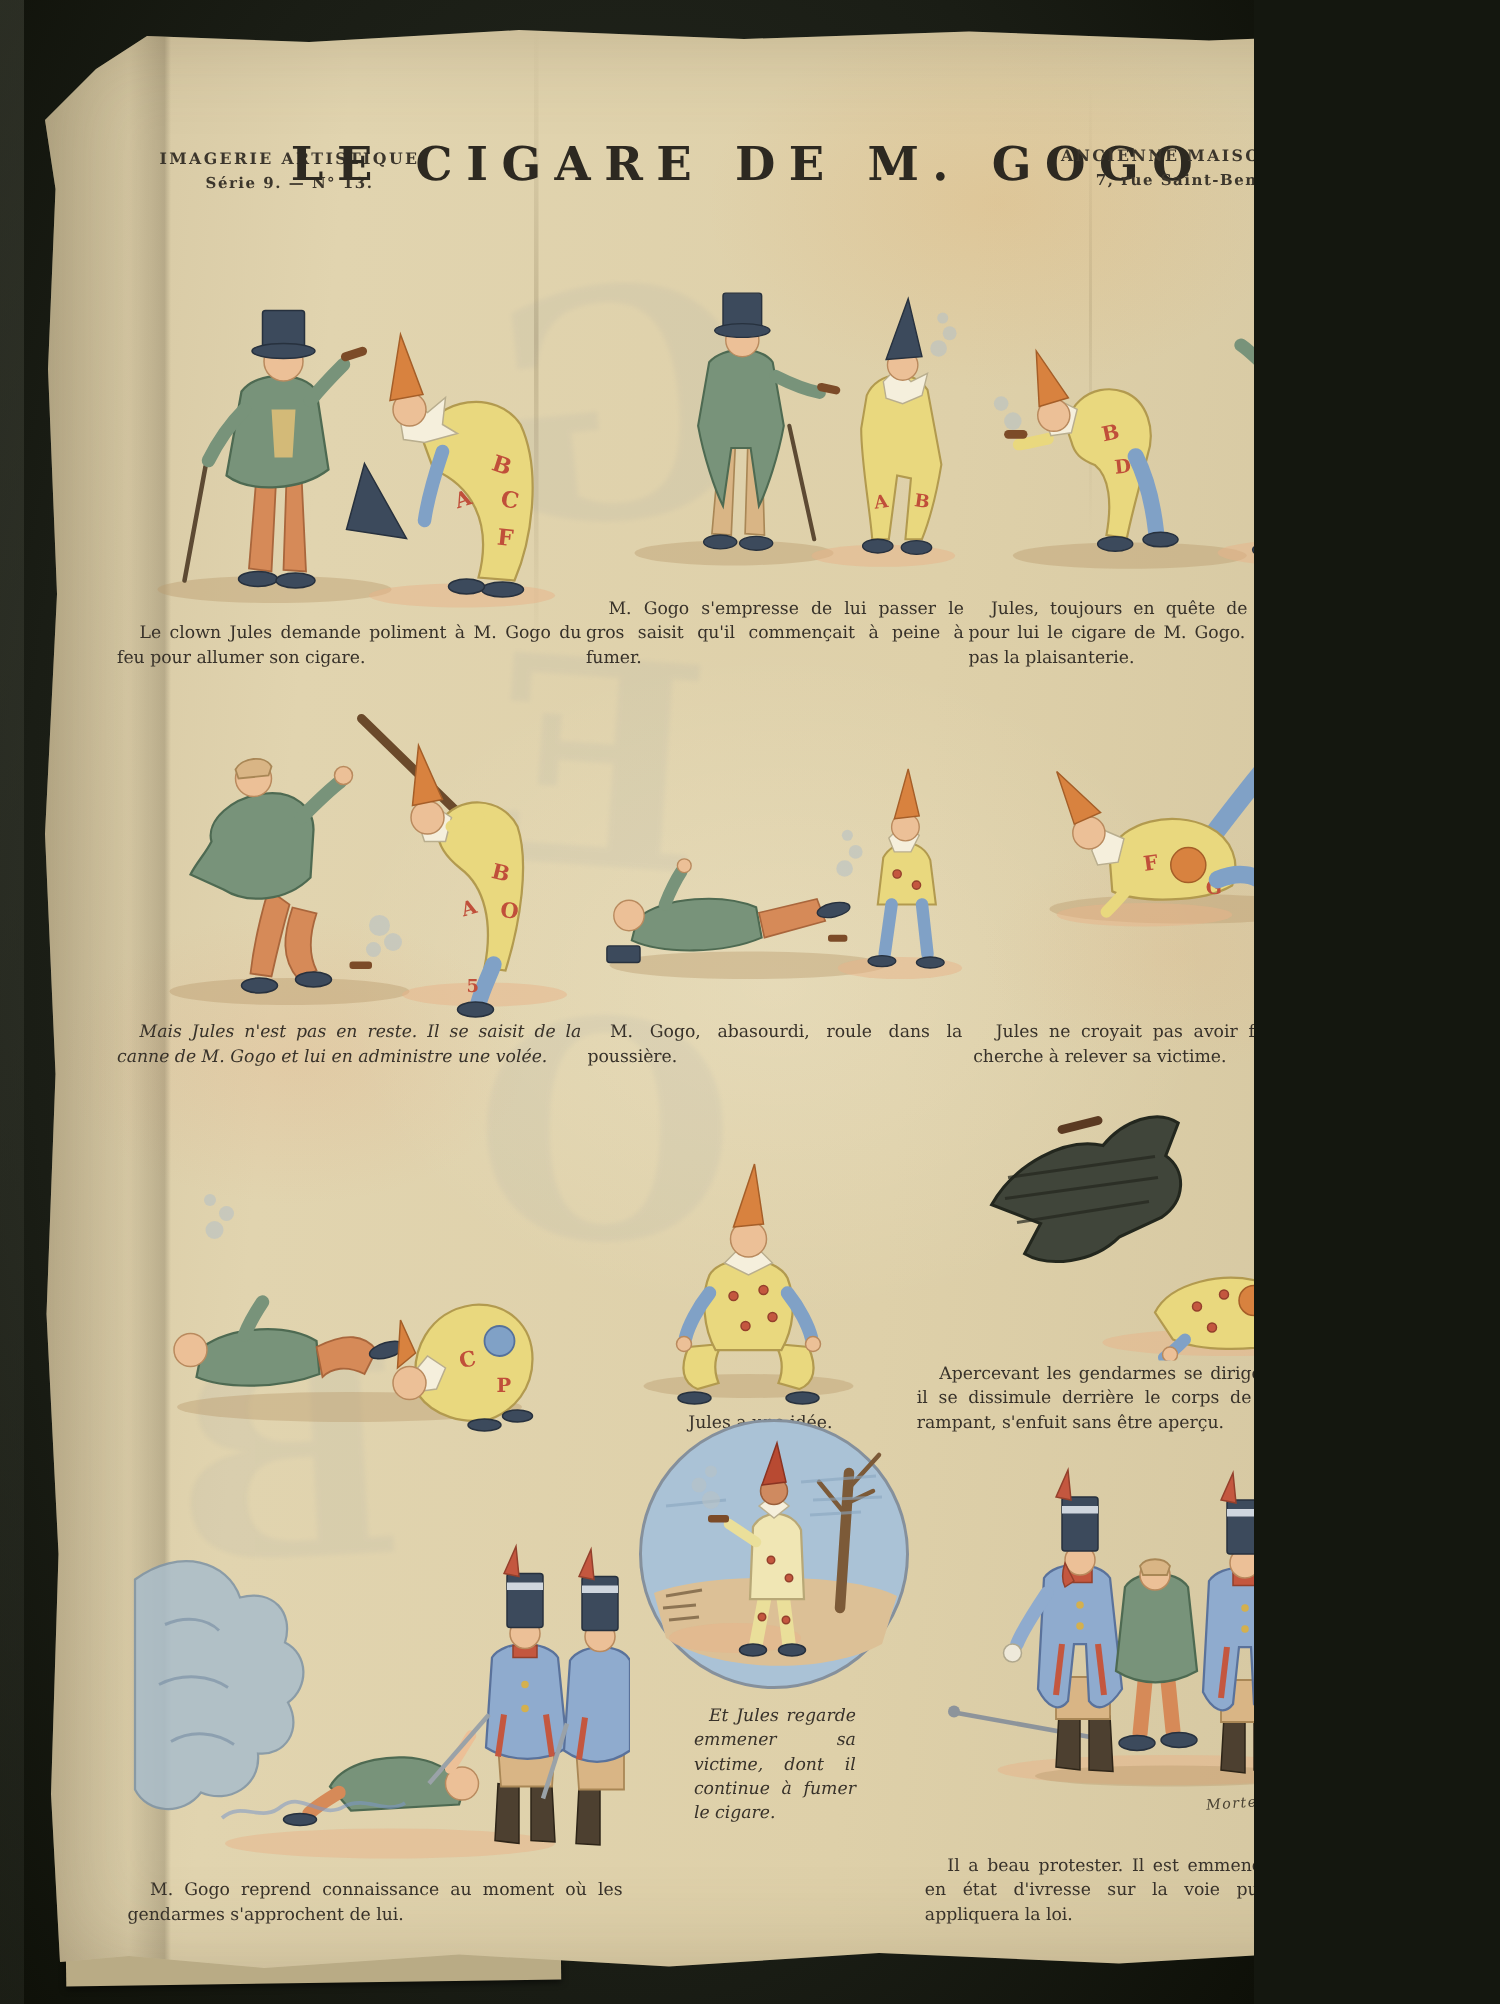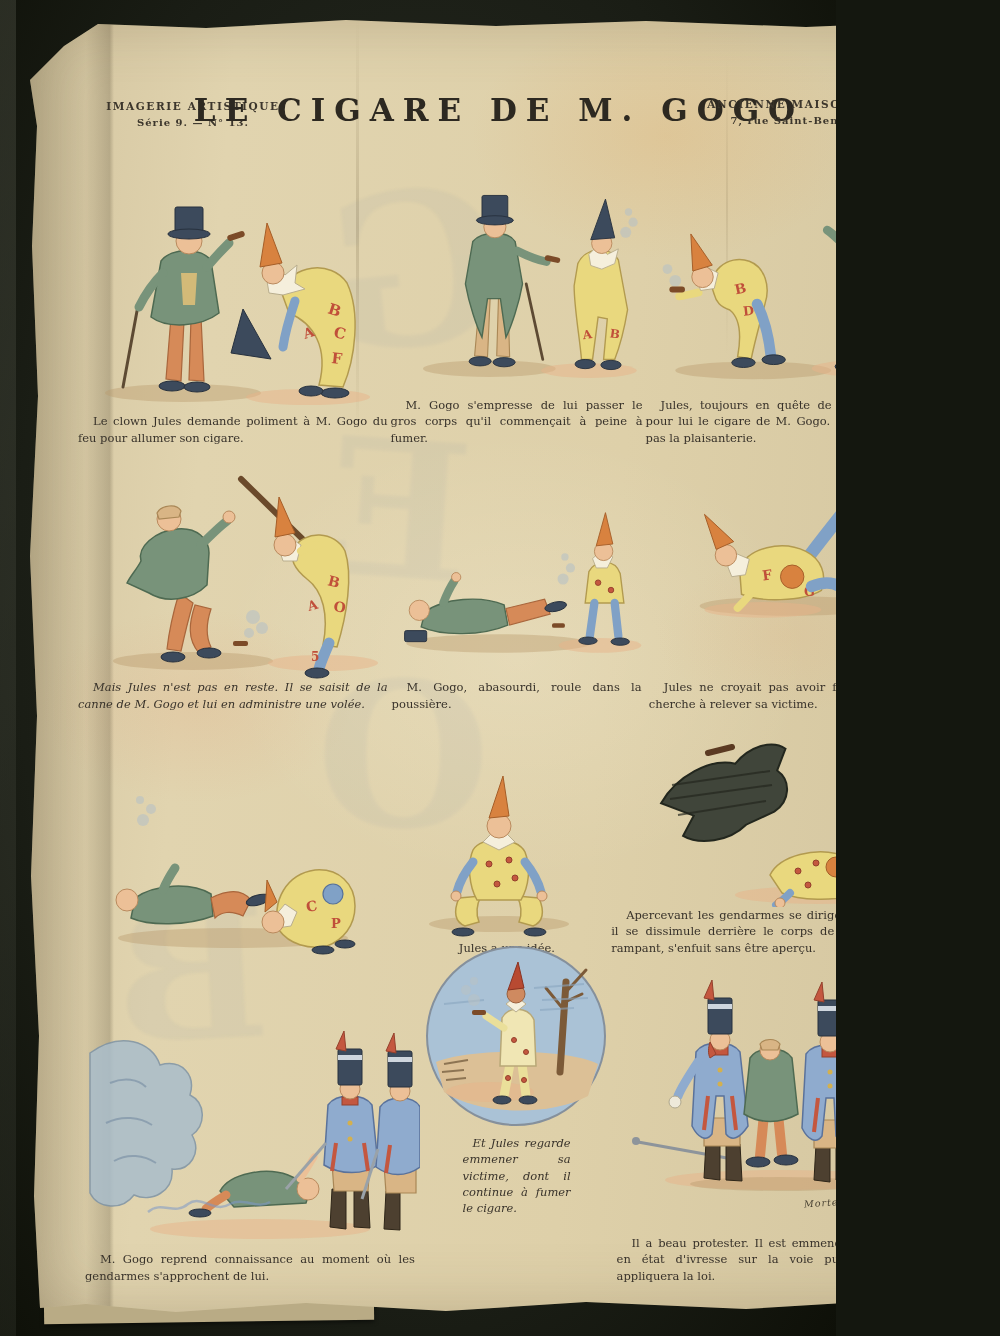--- a/index.html
+++ b/index.html
@@ -143,21 +143,21 @@
             <polygon class="cRuff" points="218,108 228,98 238,108 250,102 246,118 232,124 220,120"></polygon>
             <circle class="cSkin" cx="232" cy="96" r="11"></circle>
             <polygon class="cDark" points="220,92 246,90 236,48"></polygon>
             <circle class="cSmoke" cx="258" cy="84" r="6"></circle>
             <circle class="cSmoke" cx="266" cy="73" r="5"></circle>
             <circle class="cSmoke" cx="261" cy="62" r="4"></circle>
             <ellipse class="cDark" cx="214" cy="227" rx="11" ry="5"></ellipse>
             <ellipse class="cDark" cx="242" cy="228" rx="11" ry="5"></ellipse>
           </svg>
         </div>
-        <div class="caption" style="max-width:252px;">M. Gogo s'empresse de lui passer le gros corps qu'il commençait à peine à fumer.</div>
+        <div class="caption" style="max-width:252px;">M. Gogo s'empresse de lui passer le gros saisit qu'il commençait à peine à fumer.</div>
       </div>
       <div class="panel" style="width:34%;">
         <div class="ill">
           <svg width="300" height="252" viewBox="0 0 300 252">
             <ellipse class="cShadow" cx="110" cy="228" rx="80" ry="9"></ellipse>
             <ellipse class="cWash" cx="230" cy="226" rx="60" ry="9"></ellipse>
             <circle class="cSmoke" cx="30" cy="136" r="6"></circle>
               <circle class="cSmoke" cx="22" cy="124" r="5"></circle>
             <path d="M54,148 C44,150 38,152 34,152" stroke="#e9d87e" stroke-width="8" fill="none" stroke-linecap="round"></path>
             <rect x="24" y="142" width="16" height="6" rx="3" fill="#7c4b28"></rect>

